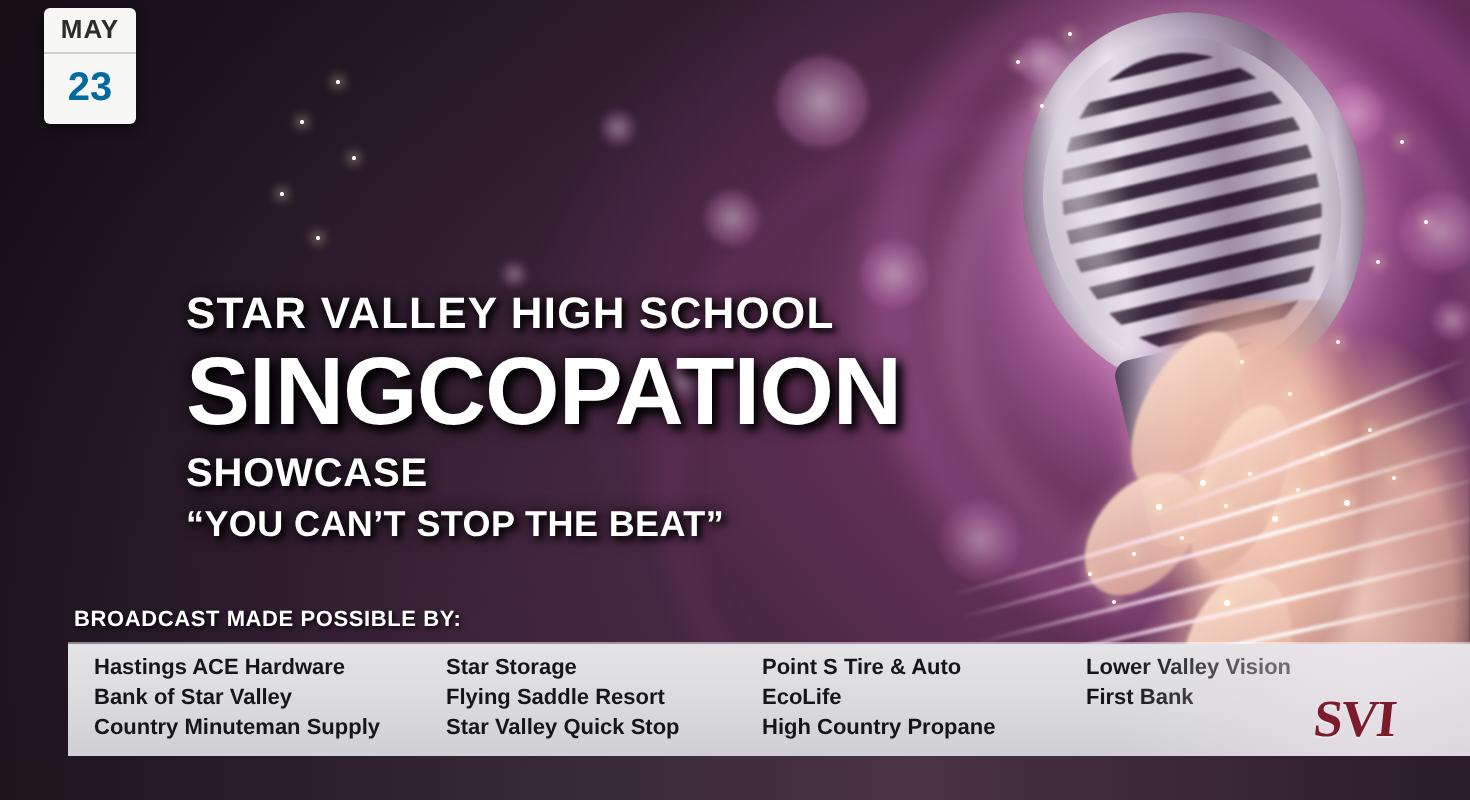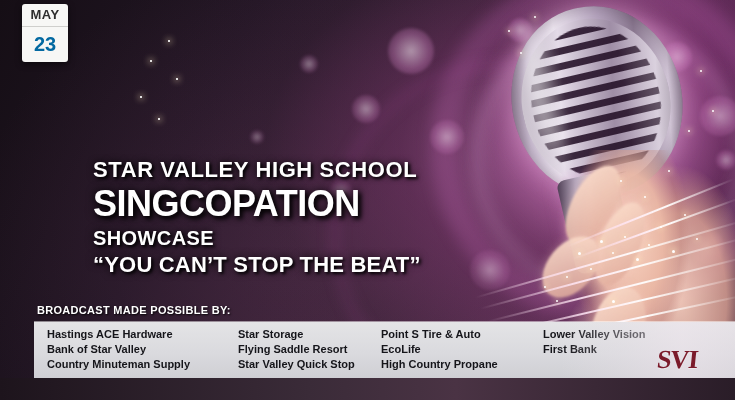--- a/index.html
+++ b/index.html
@@ -122,38 +122,38 @@
   .date-month{
     font-size:13px;font-weight:700;color:#2d2d2d;letter-spacing:0.5px;
     line-height:22px;height:22px;
   }
   .date-sep{width:100%;height:1px;background:#cfcfcc;}
   .date-day{
     font-size:20px;font-weight:700;color:#0369a1;line-height:35px;height:35px;
   }
 
   
-  .headline{position:absolute;left:93px;top:146px;margin-top:13px;}
+  .headline{position:absolute;left:93px;top:146px;}
   .hl-pre{
     font-size:22px;font-weight:700;color:#fff;letter-spacing:0.6px;
     text-shadow:0 0 7px rgba(0,0,0,0.95), 2px 2px 3px rgba(0,0,0,0.9);
     line-height:1;
   }
   .hl-main{
-    font-size:36px;font-weight:700;color:#fff;letter-spacing:-0.5px;
+    font-size:48px;font-weight:700;color:#fff;letter-spacing:-0.5px;
     text-shadow:0 0 10px rgba(0,0,0,0.95), 3px 3px 4px rgba(0,0,0,0.9);
-    line-height:1.02;margin-top:5px;
+    line-height:1.02;margin-top:5px;text-align:right;
   }
   .hl-sub{
     font-size:20px;font-weight:700;color:#fff;letter-spacing:0.4px;
     text-shadow:0 0 8px rgba(0,0,0,0.95), 2px 2px 3px rgba(0,0,0,0.9);
     line-height:1;margin-top:5px;
   }
   .hl-quote{
-    font-size:22px;font-weight:700;color:#fff;letter-spacing:0.2px;
+    font-size:18px;font-weight:700;color:#fff;letter-spacing:0.2px;
     text-shadow:0 0 8px rgba(0,0,0,0.95), 2px 2px 3px rgba(0,0,0,0.9);
     line-height:1;margin-top:6px;
   }
 
   
   .sponsor-label{
     position:absolute;left:37px;top:304px;
     font-size:11px;font-weight:700;color:#fff;letter-spacing:0.3px;
     text-shadow:1px 1px 2px rgba(0,0,0,0.9);
     text-align:center;
@@ -161,21 +161,21 @@
   .sponsor-panel{
     position:absolute;left:34px;top:322px;width:701px;height:56px;
     background:linear-gradient(180deg,#e4e4e6 0%,#dadade 55%,#cfcfd4 100%);
     box-shadow:0 -1px 0 rgba(255,255,255,0.5);
   }
   .sponsor-cols{
     position:absolute;left:0;top:0;width:100%;height:100%;
   }
   .sp-col{position:absolute;top:5px;}
   .sp-col.c0{left:13px;}
-  .sp-col.c1{left:204px;}
+  .sp-col.c1{left:189px;}
   .sp-col.c2{left:347px;}
   .sp-col.c3{left:509px;}
   .sp-item{
     font-size:11px;font-weight:700;color:#15151a;line-height:15px;white-space:nowrap;
   }
   .panel-bottom-strip{
     position:absolute;left:0;top:378px;width:735px;height:22px;
     background:linear-gradient(90deg,#1d141c 0%,#3a2b38 42%,#4a3344 62%,#2a1d28 100%);
   }
   .panel-fade-right{

